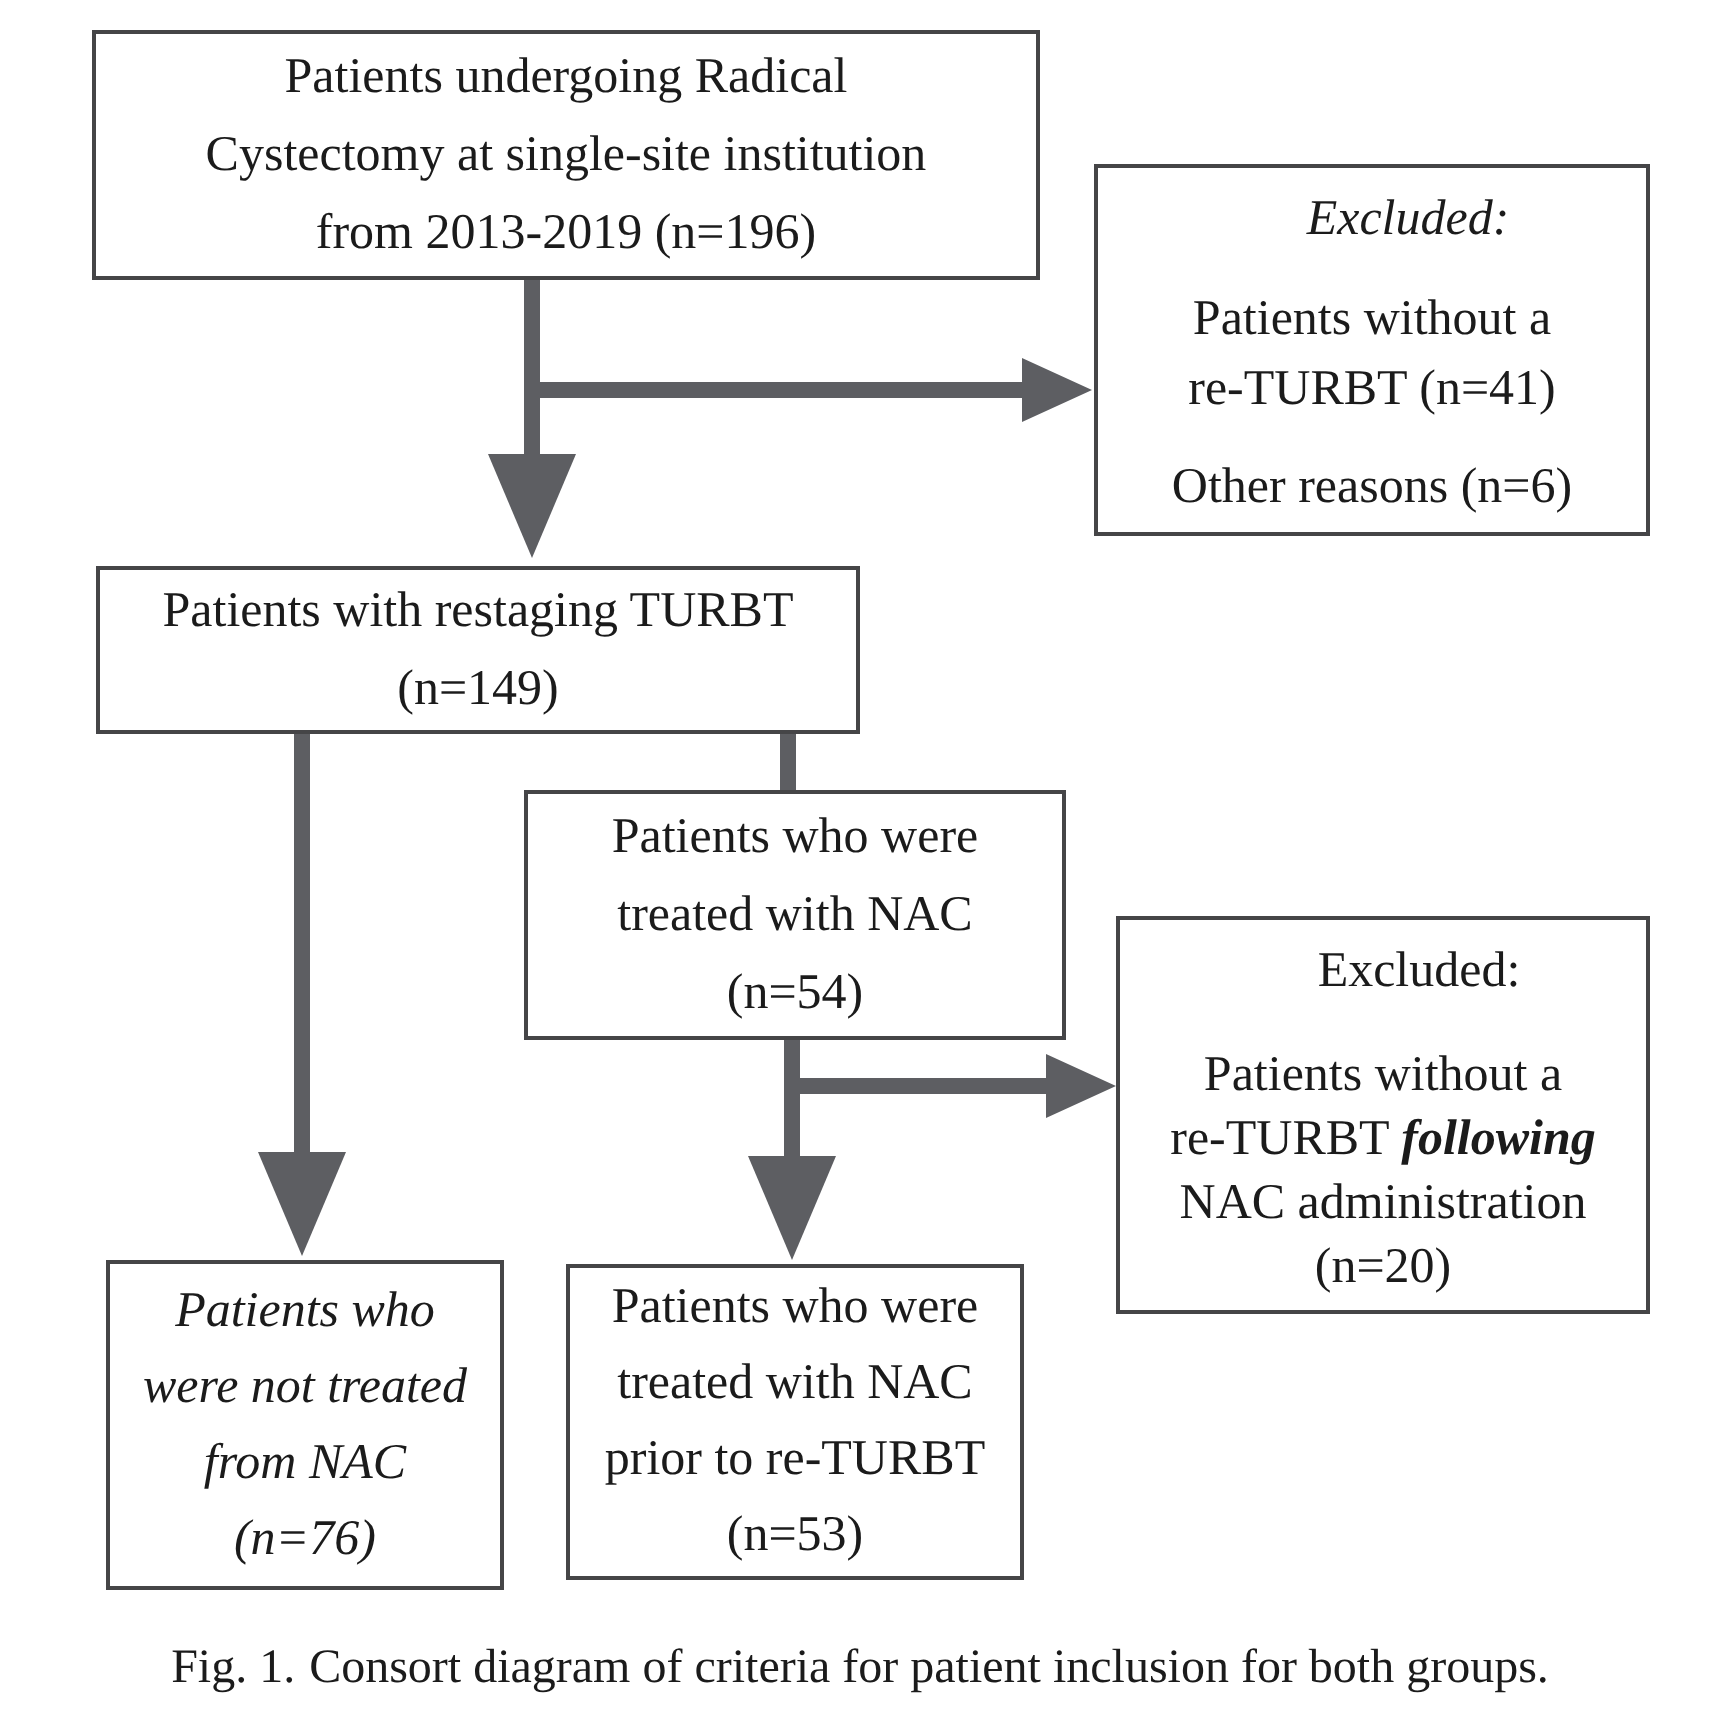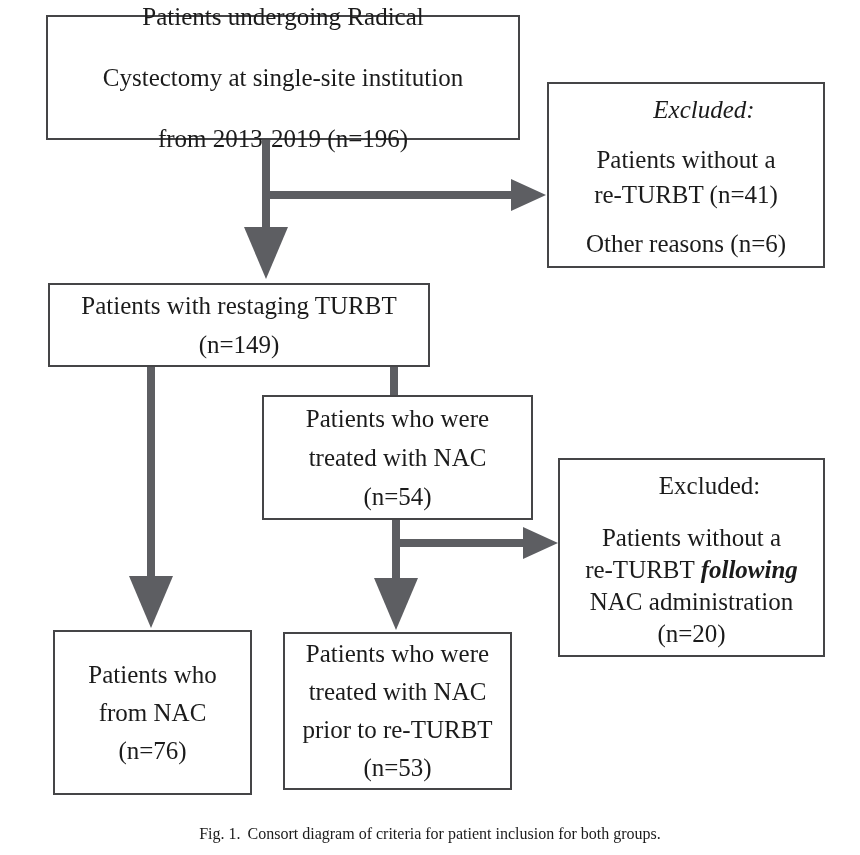--- a/index.html
+++ b/index.html
@@ -47,32 +47,32 @@
   .head-right{
     position:absolute;width:0;height:0;
     border-top:16px solid transparent;
     border-bottom:16px solid transparent;
     border-left:35px solid var(--arrow);
   }
   .caption{
     position:absolute;
     left:0;right:0;top:821px;
     text-align:center;
-    font-size:16px;
+    font-size:24px;
     line-height:26px;
     font-family:Liberation Serif, serif;
   }
   .caption .fig-label{margin-right:7px;}
 </style>
 </head>
 <body>
 
 <div class="stage">
 
-  <div class="box" style="left:46px;top:15px;width:474px;height:125px;gap:22px;">
+  <div class="box" style="left:46px;top:15px;width:474px;height:125px;">
     <div class="ln">Patients undergoing Radical</div>
     <div class="ln">Cystectomy at single-site institution</div>
     <div class="ln">from 2013-2019 (n=196)</div>
   </div>
 
   <div class="box" style="left:547px;top:82px;width:278px;height:186px;">
     <div class="ln excl-title italic">Excluded:</div>
     <div class="excl1-body">
       <div class="ln">Patients without a</div>
       <div class="ln">re-TURBT (n=41)</div>
@@ -94,22 +94,23 @@
   <div class="box" style="left:558px;top:458px;width:267px;height:199px;">
     <div class="ln excl-title" style="margin-bottom:16px;">Excluded:</div>
     <div class="excl2-body">
       <div class="ln">Patients without a</div>
       <div class="ln"><span>re-TURBT </span><i>following</i></div>
       <div class="ln">NAC administration</div>
       <div class="ln">(n=20)</div>
     </div>
   </div>
 
-  <div class="box" style="left:53px;top:630px;width:199px;height:165px;line-height:38px;">
+  <div class="box" style="left:53px;top:630px;width:199px;height:165px;line-height:38px;font-style:italic;">
     <div class="ln">Patients who</div>
+    <div class="ln">were not treated</div>
     <div class="ln">from NAC</div>
     <div class="ln">(n=76)</div>
   </div>
 
   <div class="box" style="left:283px;top:632px;width:229px;height:158px;line-height:38px;">
     <div class="ln">Patients who were</div>
     <div class="ln">treated with NAC</div>
     <div class="ln">prior to re-TURBT</div>
     <div class="ln">(n=53)</div>
   </div>

